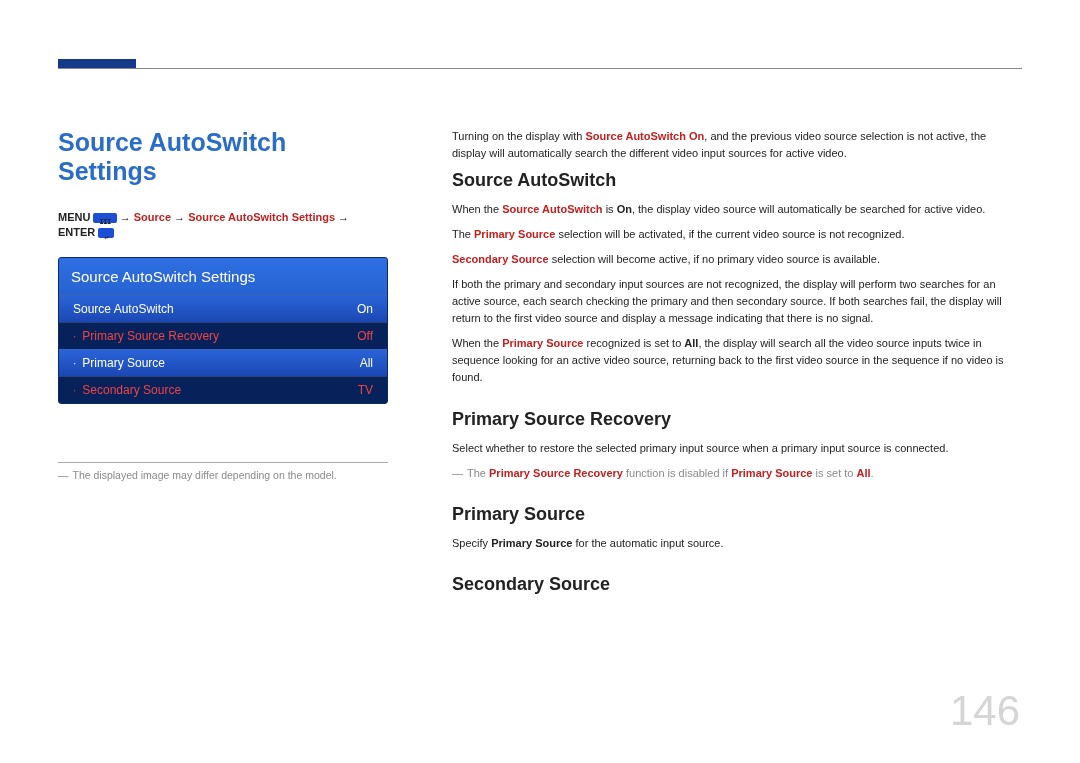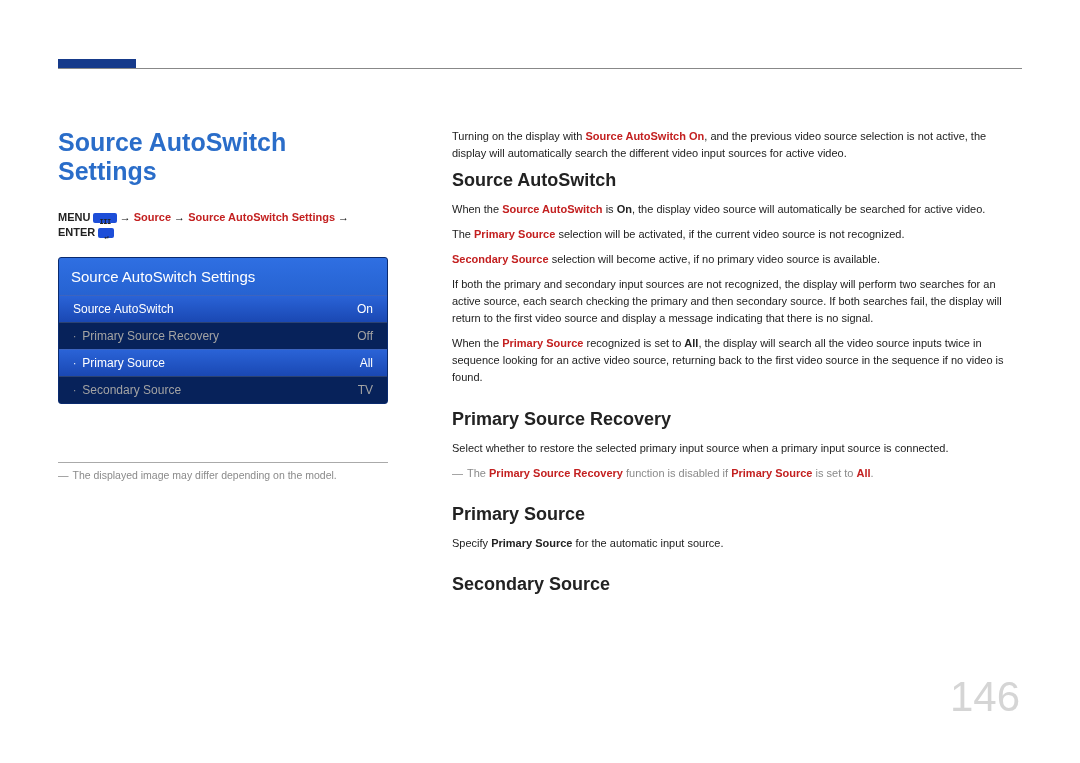--- a/index.html
+++ b/index.html
@@ -66,38 +66,38 @@
     justify-content: space-between;
     align-items: center;
     padding: 6px 14px;
     color: #fff;
     font-size: 12px;
     background: linear-gradient(#2a63d7,#1a48b3);
     border-top: 1px solid rgba(255,255,255,0.15);
   }
   .osd-row.disabled {
     background: #07225a;
-    color: #a3a3a3;
+    color: #ef4444;
   }
   .osd-row .bullet { font-size: 10px; margin-right: 6px; }
   .footnote-rule { border-top: 1px solid #aaa; margin: 0 0 6px 0; width: 330px; }
   .footnote { font-size: 10.5px; color: #8a8a8a; }
   .footnote .dash { margin-right: 4px; }
   .intro-para { font-size: 11px; line-height: 1.45; margin-bottom: 22px; }
   .right-col h2 { font-size: 18px; font-weight: bold; margin-bottom: 10px; margin-top: 8px; }
   .right-col p { font-size: 11px; line-height: 1.55; margin-bottom: 8px; }
   .right-col p .bold { font-weight: bold; }
   .right-col p .boldred { font-weight: bold; color: #c32020; }
   .note-line { font-size: 11px; color: #8a8a8a; line-height: 1.55; }
   .note-line .dash { margin-right: 4px; }
   .note-line .boldred { font-weight: bold; color: #c32020; }
   .page-number {
     position: absolute;
     right: 60px;
-    bottom: 42px;
+    bottom: 28px;
     font-size: 42px;
     color: #d5d5d5;
     font-weight: normal;
   }
 </style>
 </head>
 <body>
 
 <div class="top-accent"></div>
 <div class="top-rule"></div>

